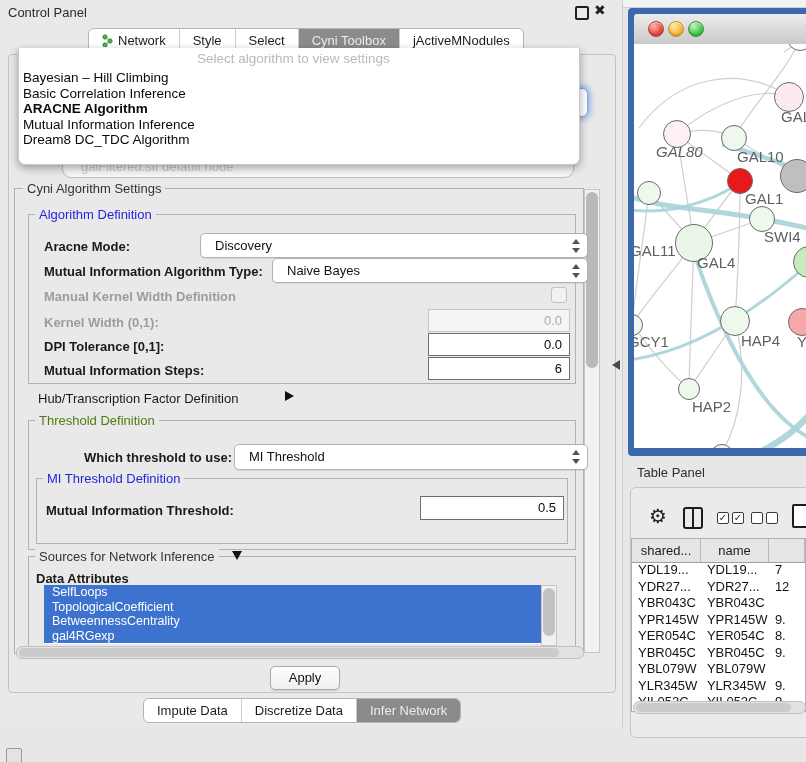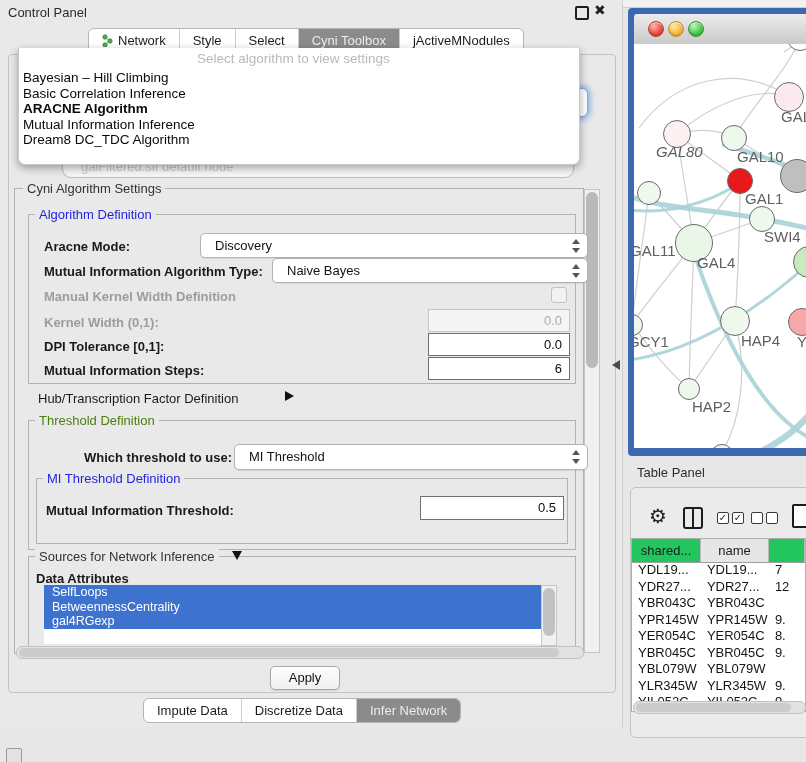--- a/index.html
+++ b/index.html
@@ -87,21 +87,21 @@
   .tpanel{left:630px;top:487px;width:184px;height:249px;border:1px solid #c2c2c2;border-radius:6px;background:#ebebeb;}
   .gear{font-family:"DejaVu Sans",sans-serif;font-size:20px;color:#1c1c1c;line-height:20px;}
   .colsicon{width:16px;height:18px;border:2px solid #1c1c1c;border-radius:3px;}
   .colsicon:before{content:"";position:absolute;left:50%;top:0;bottom:0;width:2px;margin-left:-1px;background:#1c1c1c;}
   .cb{width:10px;height:10px;border:1.5px solid #3a3a3a;border-radius:2px;background:#fff;font-family:"DejaVu Sans",sans-serif;font-size:10px;font-weight:bold;color:#222;line-height:10px;text-align:center;}
   .docicon{width:16px;height:20px;border:2px solid #1c1c1c;border-radius:2px;background:#fff;}
 
   .table{left:631px;top:538px;width:175px;height:174px;background:#fff;border:1px solid #b0b0b0;box-sizing:border-box;overflow:hidden;}
   .thead{display:flex;height:23px;border-bottom:1px solid #9f9f9f;}
   .th{box-sizing:border-box;border-right:1px solid #b9b9b9;background:#e6e6e6;font-size:13px;color:#1c1c1c;text-align:center;line-height:23px;overflow:hidden;white-space:nowrap;}
-  .th.th-blue{background:#22c55e;}
+  .th.th-blue{background:#e5e5e5;}
   .tbody{position:absolute;left:0;top:23px;width:100%;height:142px;overflow:hidden;}
   .tr{display:flex;height:16.5px;}
   .td{box-sizing:border-box;padding-left:6px;font-size:13px;color:#141414;line-height:16.5px;white-space:nowrap;overflow:hidden;}
   .tbl-hscroll{left:633px;top:701px;width:171px;height:11px;}
 </style>
 </head>
 <body>
 
 <div class="canvas">
   <div class="abs topstrip"></div>
@@ -204,20 +204,21 @@
 
     <div class="abs group" style="left:28px;top:556px;width:546px;height:96px;border-bottom:none;">
       <span class="gtitle">
         <span>Sources for Network Inference</span>
       </span>
     </div>
     <div class="abs tri-down" style="left:232px;top:551px;"></div>
     <div class="abs lbl" style="left:36px;top:571px;">Data Attributes</div>
     <div class="abs attrlist" style="left:44px;top:585px;width:497px;height:59px;">
         <div class="attr-item">SelfLoops</div>
+        <div class="attr-item">TopologicalCoefficient</div>
         <div class="attr-item">BetweennessCentrality</div>
         <div class="attr-item">gal4RGexp</div>
       </div>
     <div class="abs vscroll" style="left:541px;top:585px;width:14px;height:59px;">
       <div class="vthumb" style="top:2px;height:48px;background:#c2c2c2;"></div>
     </div>
     <div class="abs hscroll" style="left:16px;top:646px;width:566px;height:11px;">
       <div class="hthumb" style="left:2px;width:540px;"></div>
     </div>
 

